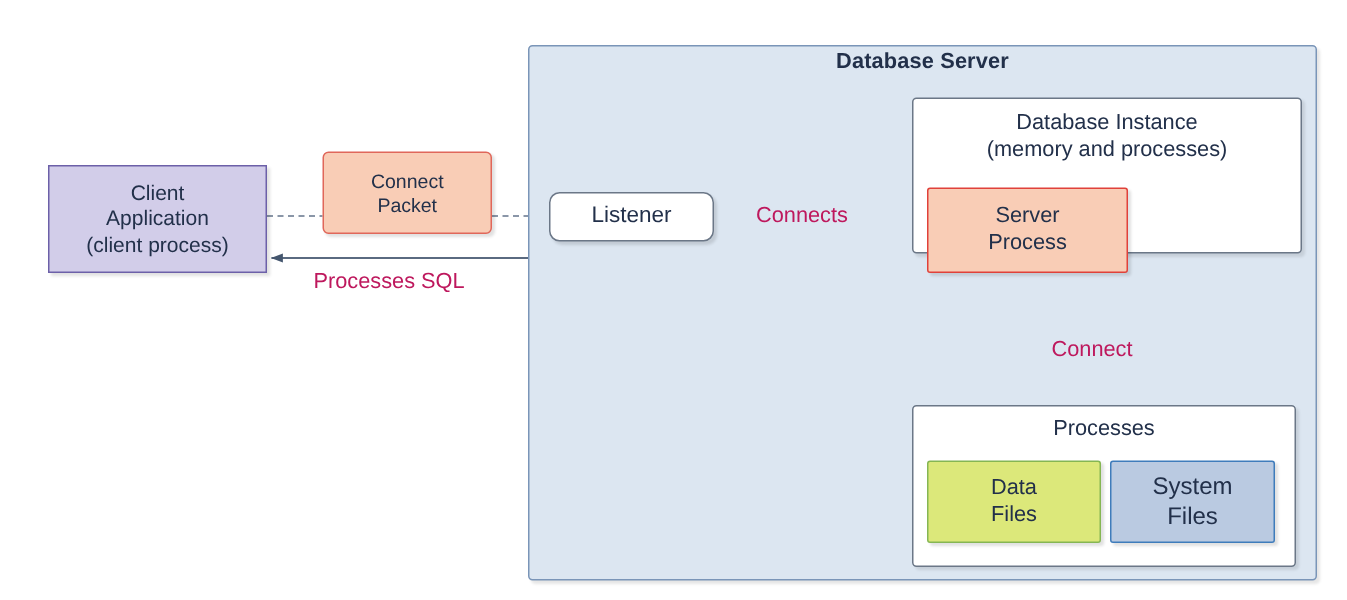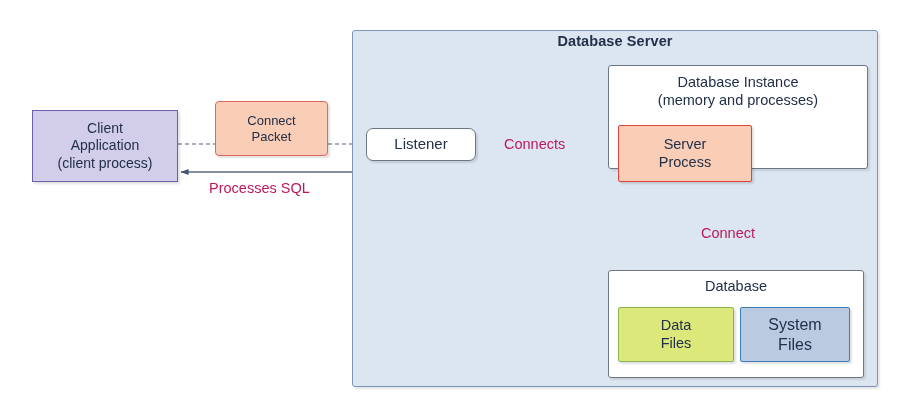--- a/index.html
+++ b/index.html
@@ -241,21 +241,21 @@
 
 <div class="node" id="db-instance">
   <span id="db-instance-title">Database Instance
 (memory and processes)</span>
 </div>
 
 <div class="node" id="server-process">Server
 Process</div>
 
 <div class="node" id="database">
-  <span id="database-title">Database</span>
+  <span id="database-title">Processes</span>
 </div>
 
 <div class="node" id="data-files">Data
 Files</div>
 
 <div class="node" id="system-files">System
 Files</div>
 
 <div class="edge-label" id="label-connects">Connects</div>
 <div class="edge-label" id="label-processes-sql">Processes SQL</div>

